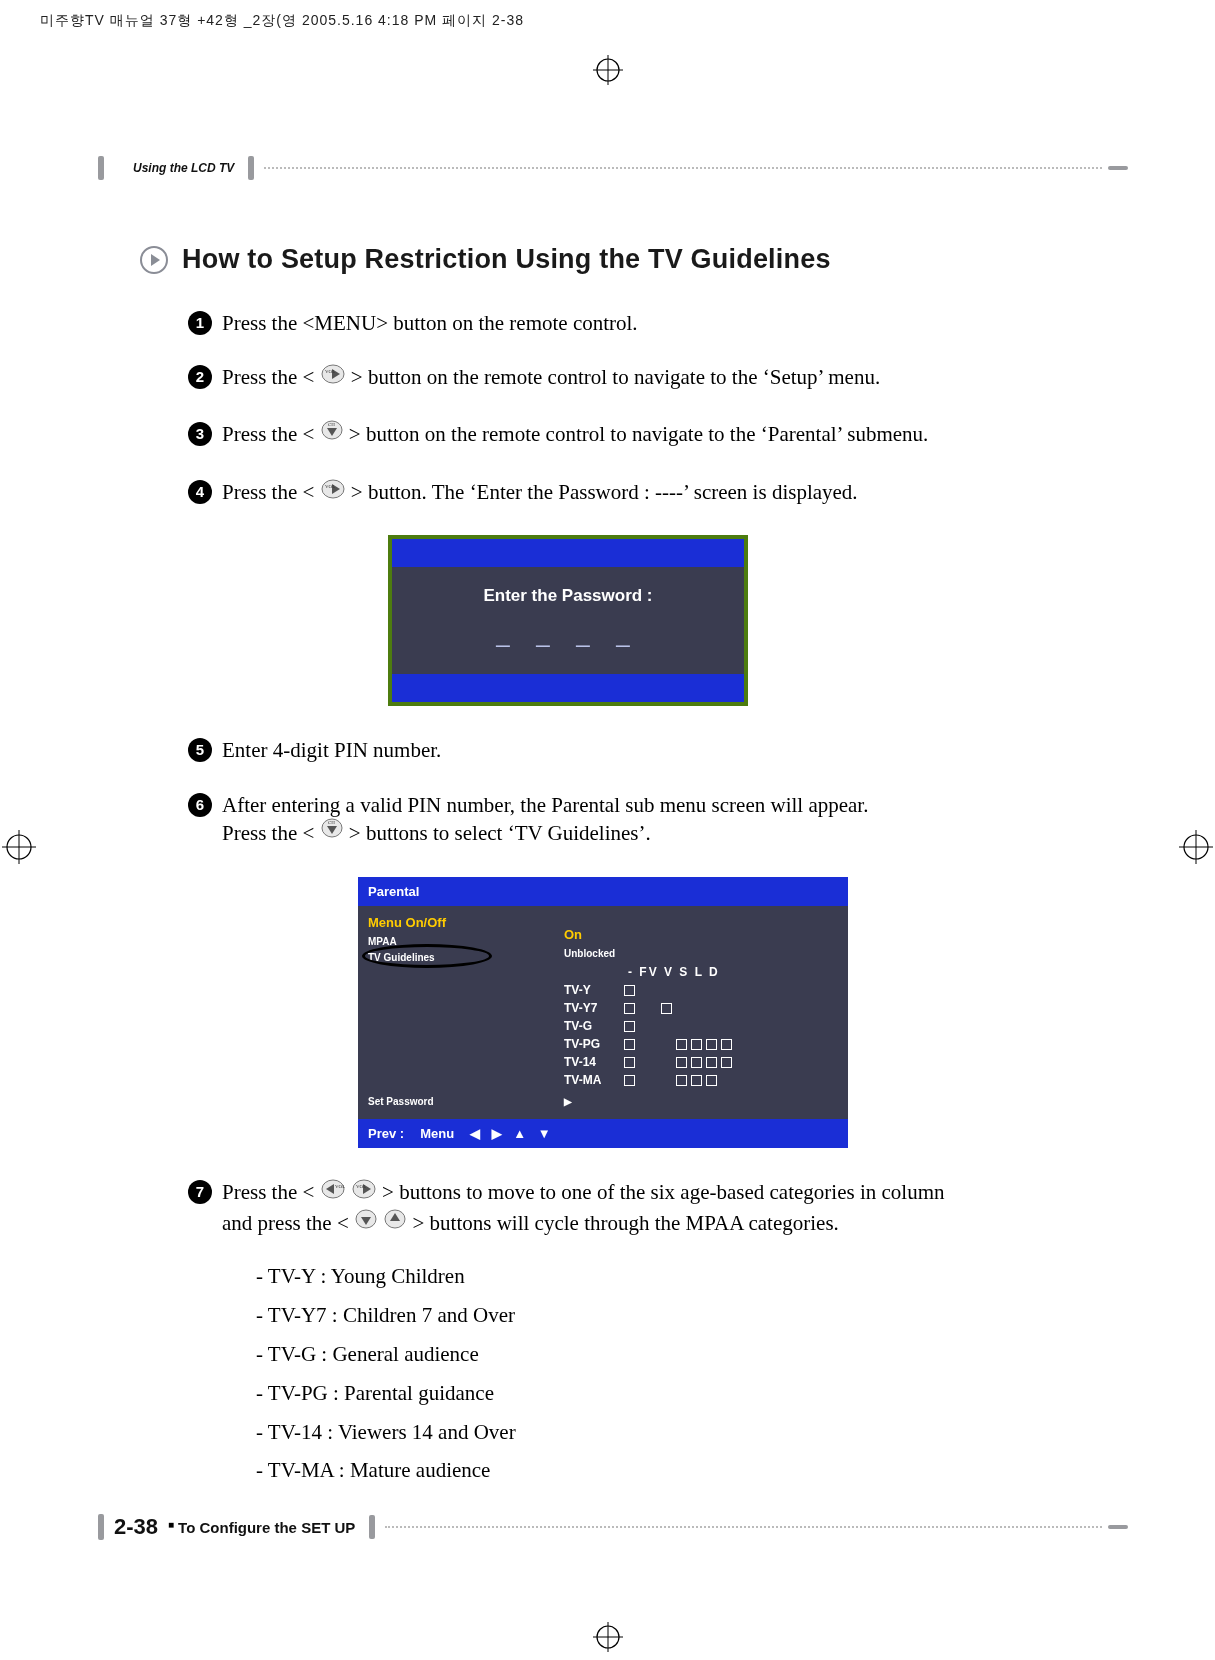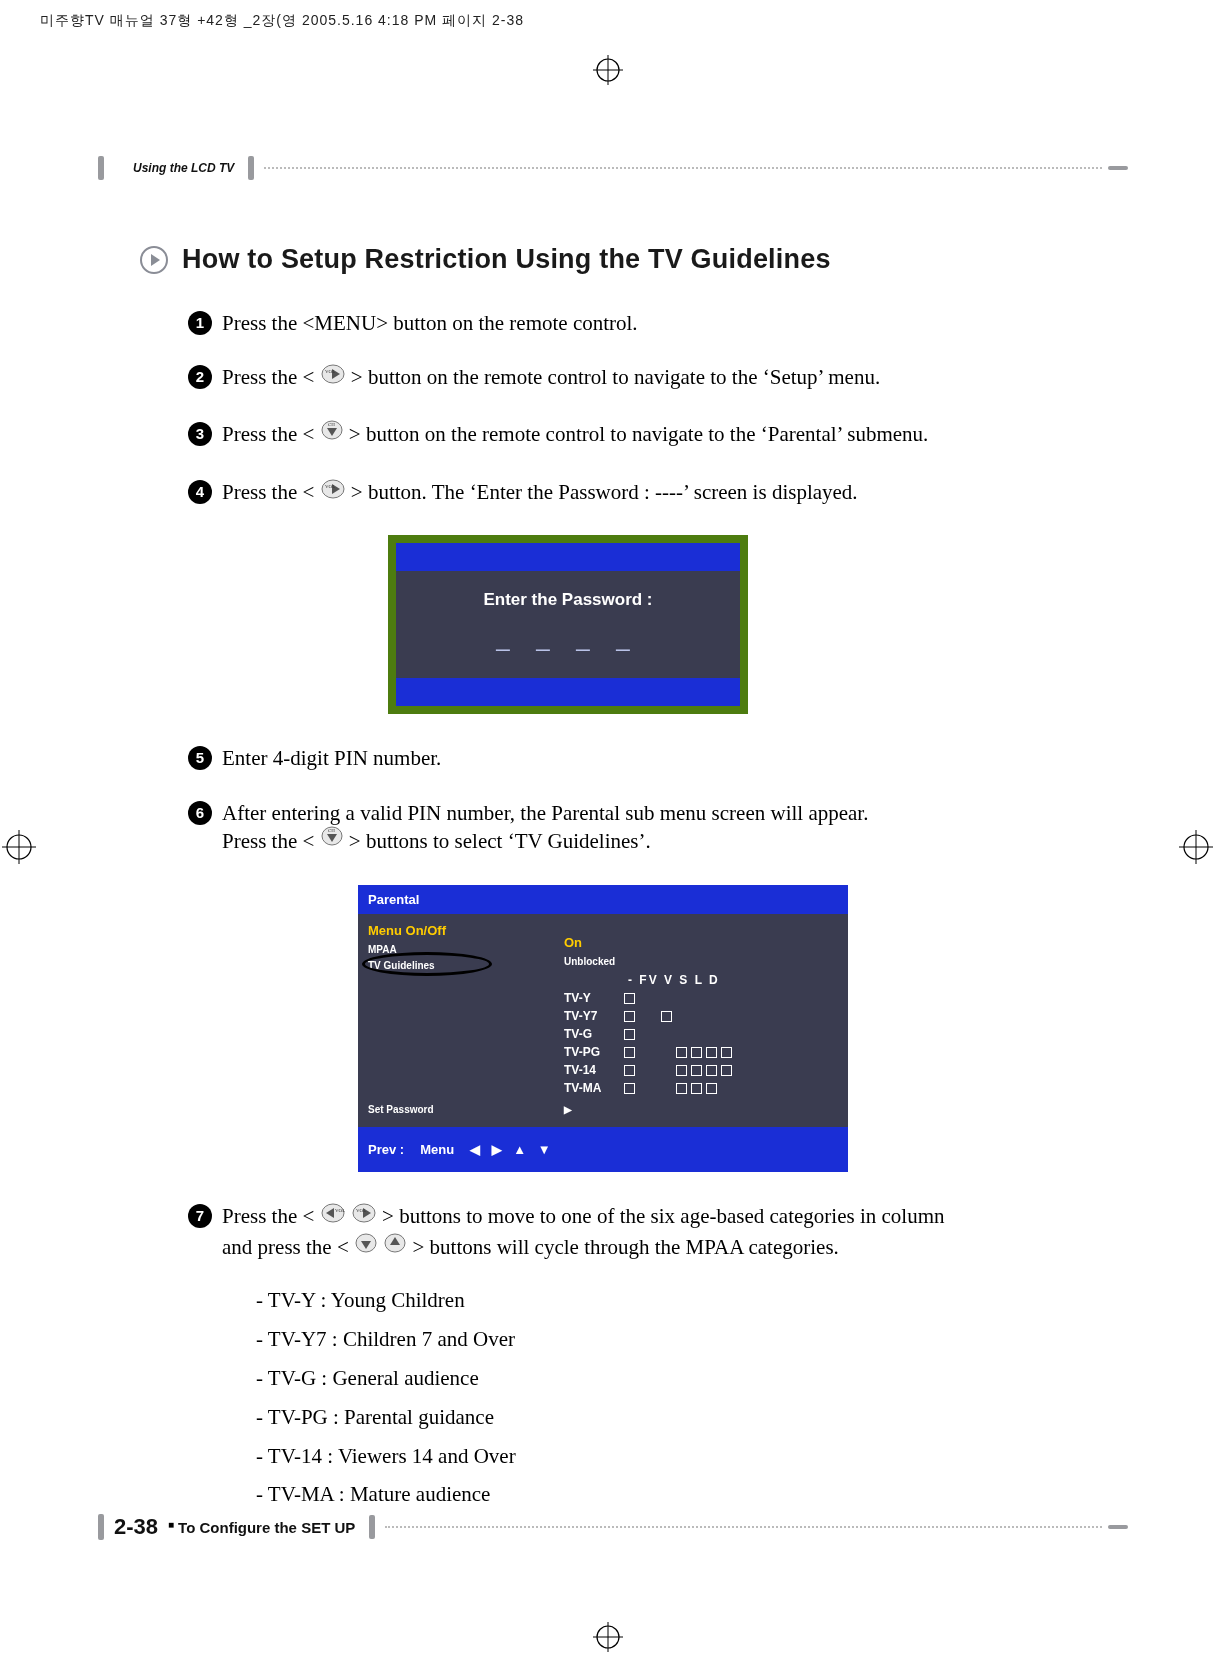--- a/index.html
+++ b/index.html
@@ -21,21 +21,21 @@
   .title-bullet { width:28px; height:28px; border:2px solid #8a8d96; border-radius:50%; display:flex; align-items:center; justify-content:center; margin-right:14px; }
   .title-bullet-inner { width:0; height:0; border-left:9px solid #8a8d96; border-top:6px solid transparent; border-bottom:6px solid transparent; margin-left:3px;}
   .title-text { font-weight:bold; font-size:27px; color:#1a1a1a; font-family:"Arial Black",Arial,sans-serif; letter-spacing:.2px;}
   .steps { margin-top:34px; margin-left:90px; width:860px; font-family:Georgia, "Times New Roman", serif; font-size:21px; line-height:1.35; color:#000; }
   .step { display:flex; margin-bottom:26px; }
   .num { flex:0 0 auto; width:24px; height:24px; background:#000; color:#fff; border-radius:50%; text-align:center; font-family:Arial,sans-serif; font-size:15px; font-weight:bold; line-height:24px; margin-right:10px; margin-top:2px; }
   .step-body { flex:1; }
   .inline-icon { display:inline-block; vertical-align:middle; position:relative; top:-2px; }
   .inline-icon svg { display:inline-block; }
   .screen1-wrap { margin:20px 0 30px 200px; }
-  .screen1 { width:360px; border:8px solid #4d7c0f; background:#0d0d55;margin-top:23px; }
+  .screen1 { width:360px; border:4px solid #4d7c0f; background:#0d0d55;margin-top:23px; }
   .screen1-bar { height:28px; background:#1a2ed6; }
   .screen1-mid { padding:18px 0 24px; background:#3a3c50; text-align:center; font-family:Arial,sans-serif; }
   .screen1-lbl { color:#fff; font-weight:bold; font-size:17px; }
   .screen1-dash { color:#b9c2e8; font-size:24px; letter-spacing:10px; margin-top:10px; }
   .screen2-wrap { margin:20px 0 30px 170px; }
   .screen2 { width:490px; font-family:Arial,sans-serif; font-size:13px; font-weight:bold; color:#fff; }
   .s2-title { background:#1a2ed6; padding:6px 10px; }
   .s2-body { display:flex; background:#3a3c50; }
   .s2-left { width:200px; padding:8px 10px 10px; display:flex; flex-direction:column; }
   .s2-right { width:290px; padding:20px 6px 10px; }
@@ -44,21 +44,21 @@
   .s2-highlight { position:relative; }
   .s2-circle { position:absolute; top:-7px; left:-6px; width:130px; height:24px; border:3px solid #000; border-radius:50%; }
   .s2-spacer { flex:1; }
   .s2-on { color:#ffcc00; font-size:13px; }
   .grid { margin-top:3px; font-size:12px; line-height:1.5; }
   .grid-row { display:flex; align-items:center; }
   .g-label { width:60px; }
   .g-cells { display:flex; gap:4px; }
   .g-hdr { letter-spacing:2px; margin-left:64px; }
   .box { width:11px; height:11px; border:1.3px solid #fff; }
-  .s2-footer { background:#1a2ed6; padding:14px 10px; display:flex; align-items:center; gap:16px;}
+  .s2-footer { background:#1a2ed6; padding:6px 10px; display:flex; align-items:center; gap:16px;}
   .s2-arrows { letter-spacing:4px; }
   .ratings { margin-top:16px; margin-left:34px; font-family:Georgia,serif; font-size:21px; line-height:1.85; }
   .footer-row { position:absolute; bottom:56px; left:0; width:100%; display:flex; align-items:center; }
   .footer-bar { width:6px; height:26px; background:#999a9e; border-radius:2px; margin-right:10px; }
   .footer-pn { font-weight:bold; font-family:"Arial",sans-serif; font-size:22px; color:#111; margin-right:6px; }
   .footer-sub { font-weight:bold; font-size:15px; color:#111; }
   .footer-sub-sq { font-size:10px; position:relative; top:-3px; margin-right:4px; margin-left:4px;}
 </style>
 </head>
 <body>

